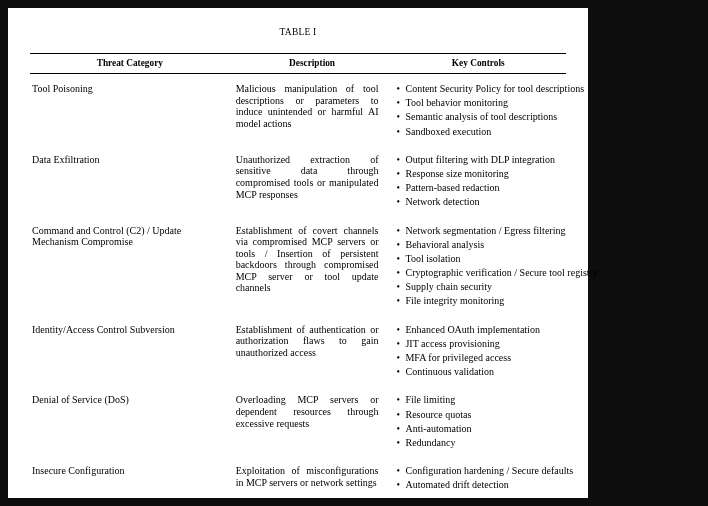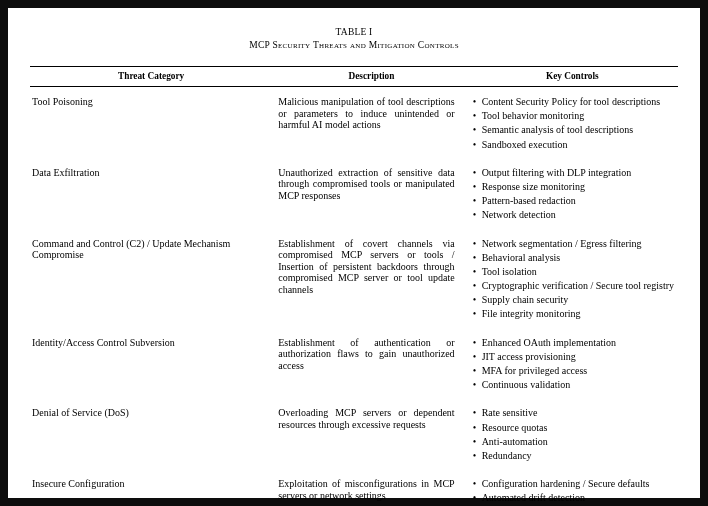--- a/index.html
+++ b/index.html
@@ -10,21 +10,21 @@
   body {
     width: 708px;
     height: 506px;
     overflow: hidden;
     font-family: "Liberation Serif", serif;
   }
   .page {
     position: absolute;
     left: 8px;
     top: 8px;
-    width: 692px;
+    width: 580px;
     height: 490px;
     background: #ffffff;
     box-sizing: border-box;
     padding: 18px 22px 10px 22px;
   }
   .table-caption {
     text-align: center;
     font-size: 9.5px;
     line-height: 13px;
     color: #000;
@@ -93,21 +93,20 @@
     top: 0;
   }
 </style>
 </head>
 <body>
 
 <div class="page">
 
   <div class="table-caption">
     <span class="caption-line1">TABLE I</span>
-    <span class="caption-line2">MCP Security Threats and Mitigation Controls</span>
   </div>
 
   <table class="data">
     <colgroup>
       <col class="col-threat">
       <col class="col-desc">
       <col class="col-controls">
     </colgroup>
     <thead>
       <tr>
@@ -175,21 +174,21 @@
             </ul>
           </td>
         </tr>
         <tr>
           <td>Denial of Service (DoS)</td>
           <td>
             <span class="desc-text">Overloading MCP servers or dependent resources through excessive requests</span>
           </td>
           <td>
             <ul class="controls">
-              <li>Rate sensitive</li>
+              <li>File limiting</li>
               <li>Resource quotas</li>
               <li>Anti-automation</li>
               <li>Redundancy</li>
             </ul>
           </td>
         </tr>
         <tr>
           <td>Insecure Configuration</td>
           <td>
             <span class="desc-text">Exploitation of misconfigurations in MCP servers or network settings</span>

